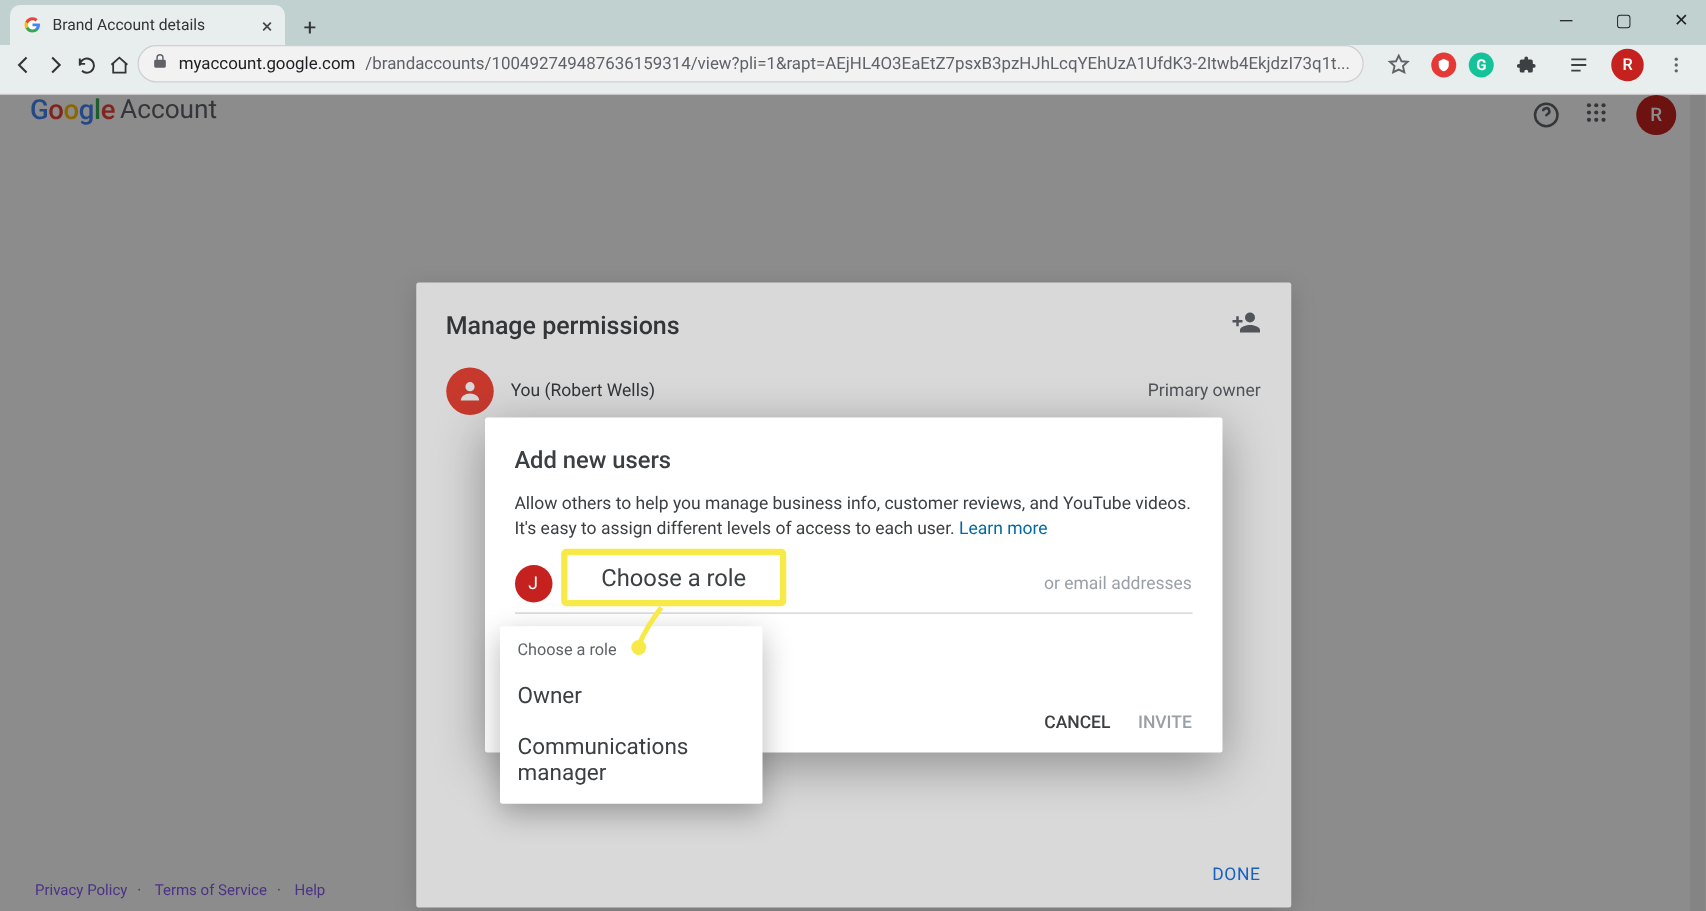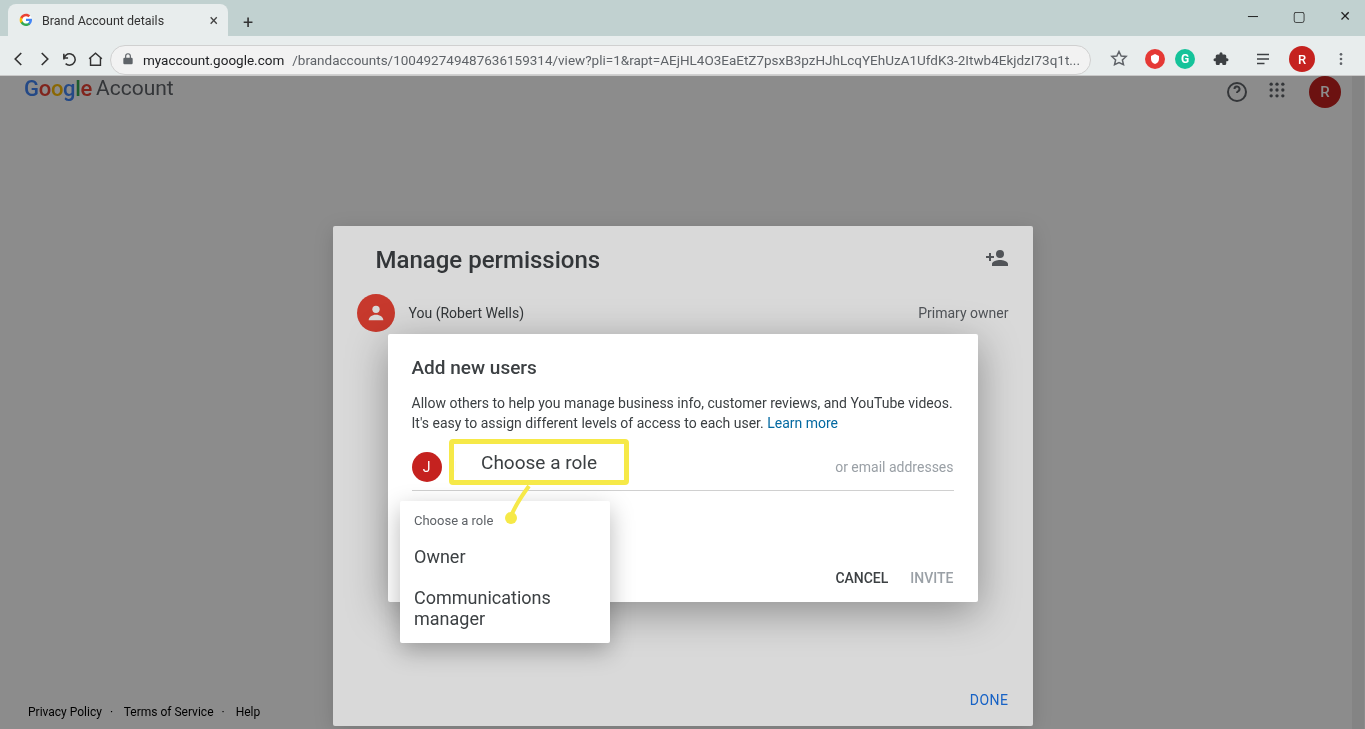--- a/index.html
+++ b/index.html
@@ -9,21 +9,21 @@
   
   .browser-chrome { background: #c1d1d0; }
   .tab-strip { display: flex; align-items: flex-end; height: 36px; padding-left: 8px; }
   .tab { display: flex; align-items: center; gap: 8px; background: #e8eded; height: 32px; padding: 0 10px; border-radius: 8px 8px 0 0; min-width: 220px; font-size: 12.5px; color: #333; }
   .tab .favicon { width: 16px; height: 16px; }
   .tab .tab-close { font-size: 16px; color: #444; margin-left: auto; cursor: pointer; }
   .new-tab { width: 28px; height: 28px; display:flex; align-items:center; justify-content:center; font-size: 18px; color:#333; margin-left:6px; cursor:pointer; }
   .window-controls { position:absolute; right:6px; top:4px; display:flex; gap:18px; }
   .win-btn { width:28px; height:24px; display:flex; align-items:center; justify-content:center; color:#222; font-size:14px; cursor:pointer; }
 
-  .toolbar { display:flex; align-items:flex-end; height:40px; background:#e8eded; padding:0 8px; gap:4px; border-bottom:1px solid #c9c9c9; }
+  .toolbar { display:flex; align-items:flex-start; height:40px; background:#e8eded; padding:0 8px; gap:4px; border-bottom:1px solid #c9c9c9; }
   .tb-btn { width:32px; height:32px; display:flex; align-items:center; justify-content:center; cursor:pointer; color:#444; border-radius:50%; }
   .addr { flex:1; height:30px; background:#f2f2f2; border:1px solid #d0d0d0; border-radius:15px; display:flex; align-items:center; padding:0 10px; font-size:13.5px; color:#3b3b3b; gap:8px; }
   .addr .lock { color:#5f6368; }
   .addr .host { color:#202124; }
   .addr .path { color:#5f6368; overflow:hidden; text-overflow:ellipsis; white-space:nowrap; }
   .ext-icons { display:flex; align-items:center; gap:10px; padding-left:8px; }
   .ext-ico { width:20px; height:20px; border-radius:50%; display:flex; align-items:center; justify-content:center; font-size:12px; }
 
   
   .viewport { position:relative; height:calc(729px - 76px); background:#fff; }
@@ -31,31 +31,31 @@
 
   .g-header { display:flex; align-items:flex-start; height:64px; padding:0 24px; }
   .g-logo-word { font-size:22px; font-weight:500; letter-spacing:-0.3px; }
   .glogo-G{color:#4285F4}.glogo-o1{color:#EA4335}.glogo-o2{color:#FBBC05}.glogo-g{color:#4285F4}.glogo-l{color:#34A853}.glogo-e{color:#EA4335}
   .g-account {font-size:21px; color:#5f6368; font-weight:400; margin-left:4px;}
   .g-header-right{margin-left:auto; display:flex; align-items:center; gap:18px;}
   .help-ico,.apps-ico{width:24px;height:24px;color:#5f6368;cursor:pointer;}
   .avatar-chip{width:32px;height:32px;border-radius:50%;background:#c5221f;color:#fff;display:flex;align-items:center;justify-content:center;font-size:15px;font-weight:500;cursor:pointer;}
 
   .page-content{position:relative; height:calc(100% - 64px);}
-  .footer-links{position:absolute; left:28px; bottom:10px; font-size:12px; color:#000000;}
+  .footer-links{position:absolute; left:28px; bottom:10px; font-size:12px; color:#8b5cf6;}
   .footer-links span{cursor:pointer;}
   .footer-links .sep{margin:0 8px;}
 
   
   .overlay { position:absolute; inset:0; background:rgba(0,0,0,0.45); }
 
   
   .perm-panel { position:absolute; left:50%; top:150px; transform:translateX(-50%); width:700px; height:500px; background:#fff; border-radius:2px; box-shadow:0 4px 20px rgba(0,0,0,0.15); }
   .perm-panel .pp-header{display:flex; align-items:center; justify-content:space-between; padding:20px 24px 10px;}
-  .perm-panel h2{font-size:24px; font-weight:500; color:#3c4043;margin-left:19px;}
+  .perm-panel h2{font-size:20px; font-weight:500; color:#3c4043;}
   .add-people-ico{color:#5f6368;cursor:pointer;}
   .perm-row{display:flex; align-items:center; padding:10px 24px; gap:14px; font-size:14px; color:#3c4043;}
   .perm-row .av{width:38px;height:38px;border-radius:50%;background:#ea4335;display:flex;align-items:center;justify-content:center;color:#fff;}
   .perm-row .name{flex:1;}
   .perm-row .role{color:#5f6368;}
   .perm-done{position:absolute; right:24px; bottom:18px; color:#1a73e8; font-weight:400; letter-spacing:0.5px; font-size:14px; cursor:pointer;}
 
   
   .dialog{position:absolute; left:50%; top:258px; transform:translateX(-50%); width:590px; background:#fff; border-radius:2px; box-shadow:0 10px 40px rgba(0,0,0,0.35); padding:22px 24px 16px;}
   .dialog h3{font-size:19px; font-weight:500; color:#3c4043; margin-bottom:14px;}

